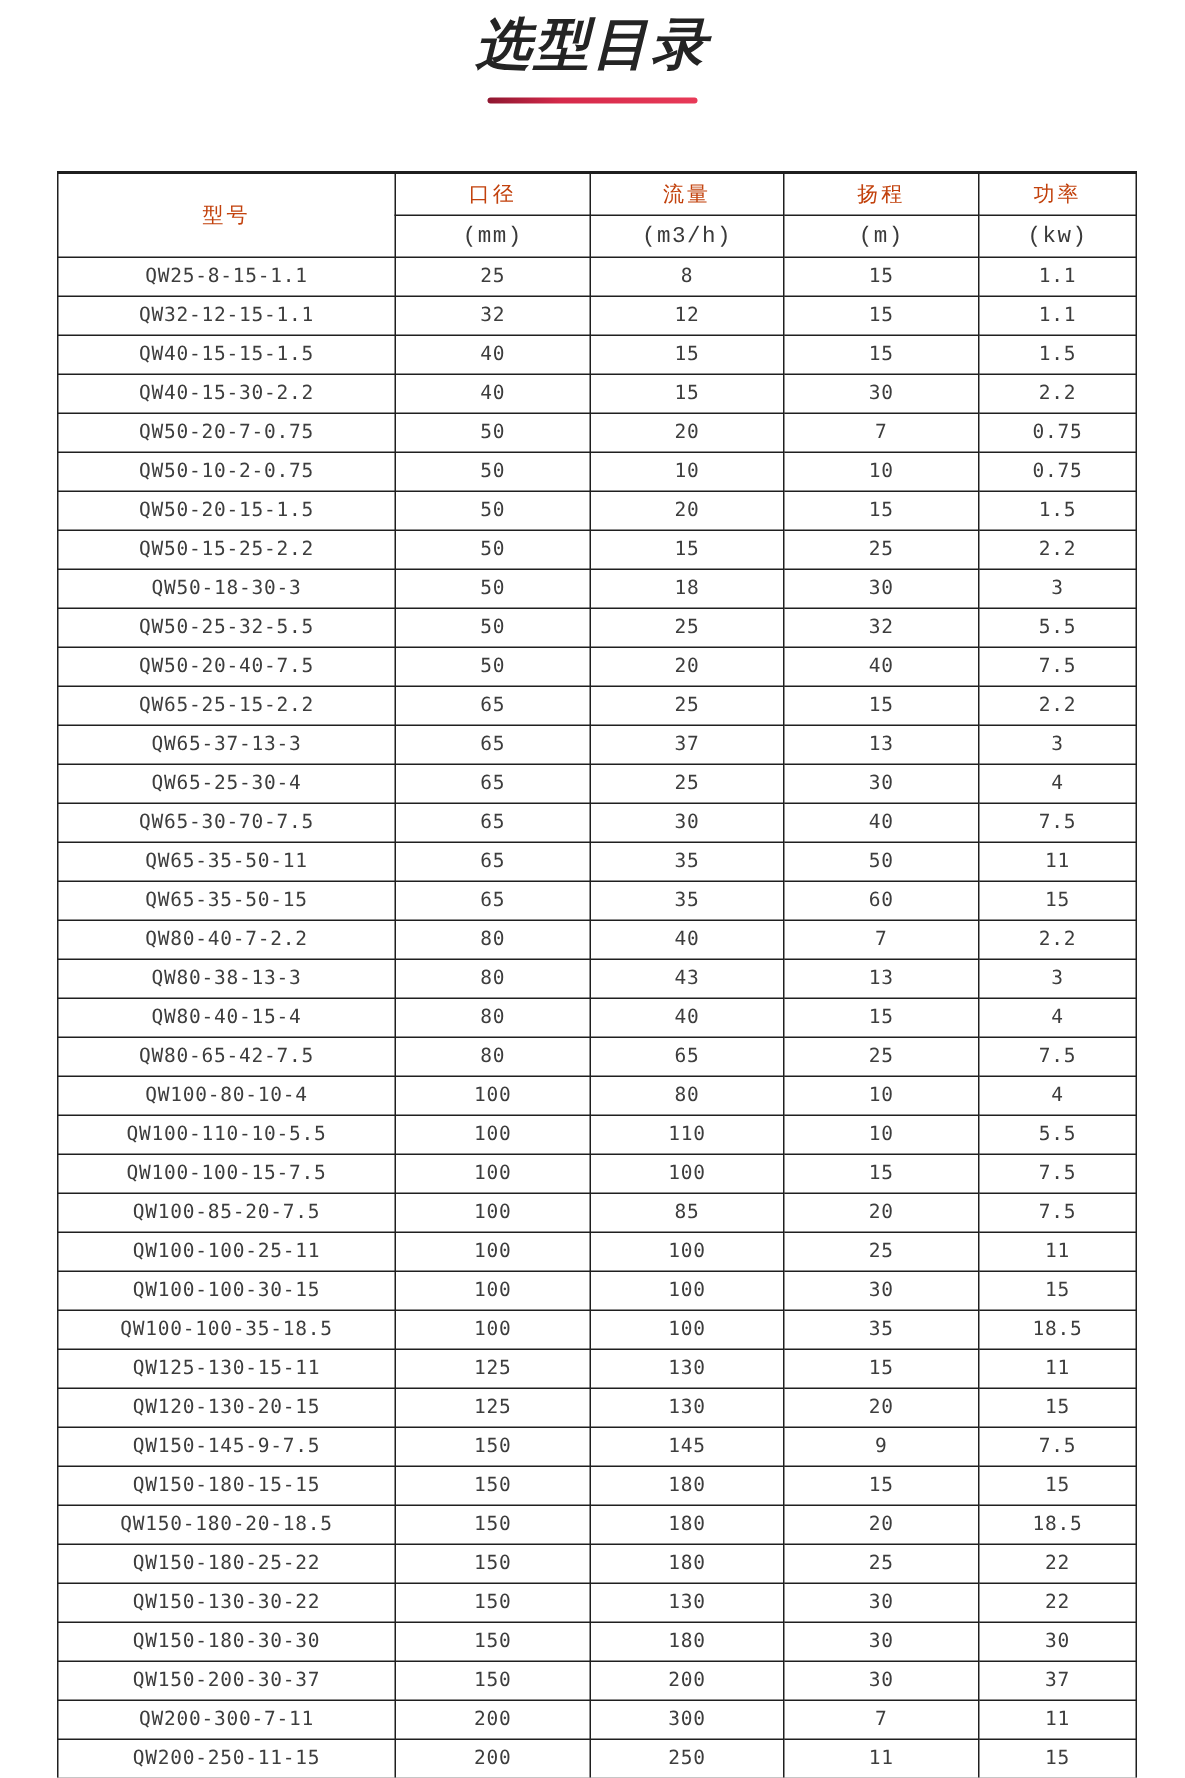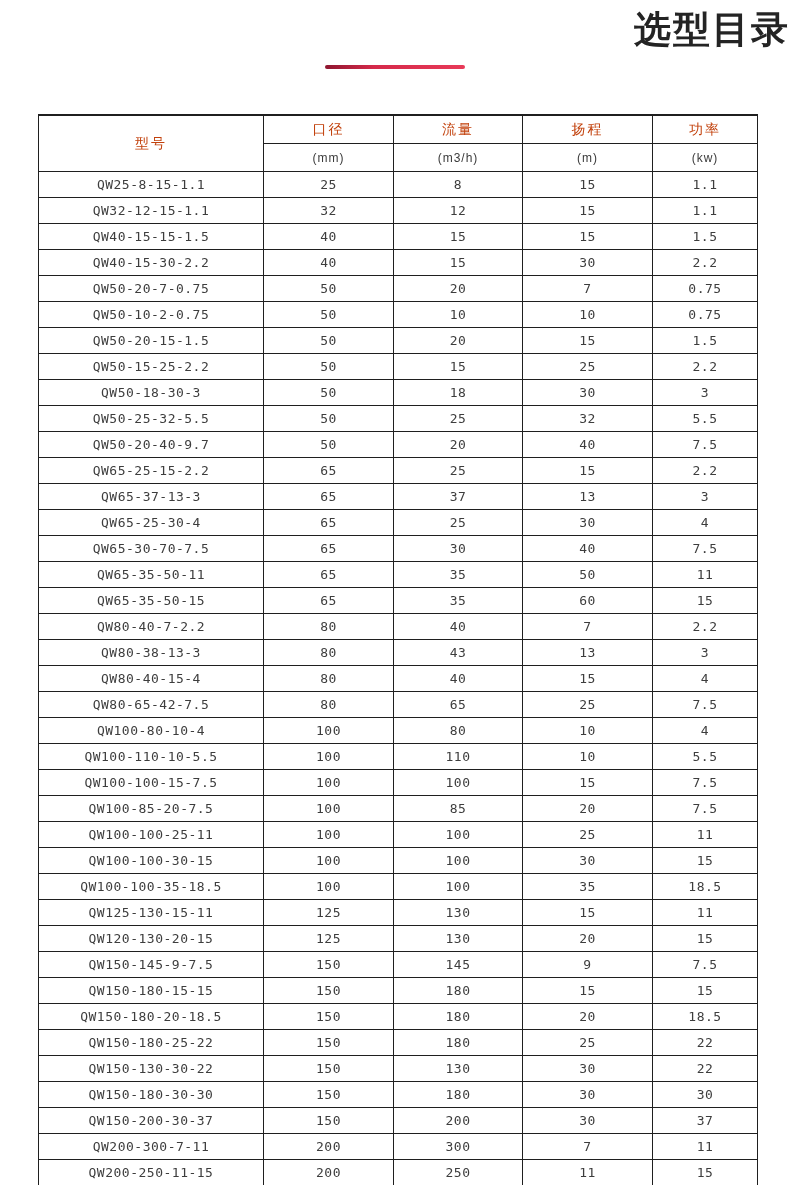--- a/index.html
+++ b/index.html
@@ -9,27 +9,28 @@
   }
   body {
     width: 790px;
     height: 1185px;
     overflow: hidden;
     font-family: "Liberation Sans", sans-serif;
     position: relative;
   }
   .page-title {
     margin: 6px 0 0 0;
-    text-align: right;
+    text-align: center;
     font-size: 37px;
     line-height: 48px;
     font-weight: bold;
     letter-spacing: 2px;
     color: #242424;
     font-family: "Liberation Sans", sans-serif;
+    font-style: italic;
   }
   .title-underline {
     width: 140px;
     height: 4px;
     margin: 11px auto 0 auto;
     border-radius: 2px;
     background: linear-gradient(90deg, #8e1730 0%, #d5294a 35%, #e83a58 100%);
   }
   table.catalog {
     margin: 45px 0 0 38px;
@@ -49,22 +50,22 @@
     white-space: nowrap;
   }
   table.catalog thead th {
     height: 27px;
     font-weight: normal;
     font-size: 14px;
     color: #c2410c;
     letter-spacing: 2px;
   }
   table.catalog thead th.unit {
-    font-family: Liberation Sans, sans-serif;
-    font-size: 12px;
+    font-family: Liberation Mono, monospace;
+    font-size: 15px;
     letter-spacing: 1px;
     color: #3a3a3a;
   }
   table.catalog tbody td {
     height: 25px;
     font-family: "DejaVu Sans Mono", monospace;
     font-size: 13px;
     letter-spacing: 0.5px;
     color: #3d3d3d;
   }
@@ -166,21 +167,21 @@
           <td data-name="power-cell">3</td>
         </tr>
         <tr data-name="table-row">
           <td data-name="model-cell">QW50-25-32-5.5</td>
           <td data-name="diameter-cell">50</td>
           <td data-name="flow-cell">25</td>
           <td data-name="head-cell">32</td>
           <td data-name="power-cell">5.5</td>
         </tr>
         <tr data-name="table-row">
-          <td data-name="model-cell">QW50-20-40-9.7</td>
+          <td data-name="model-cell">QW50-20-40-7.5</td>
           <td data-name="diameter-cell">50</td>
           <td data-name="flow-cell">20</td>
           <td data-name="head-cell">40</td>
           <td data-name="power-cell">7.5</td>
         </tr>
         <tr data-name="table-row">
           <td data-name="model-cell">QW65-25-15-2.2</td>
           <td data-name="diameter-cell">65</td>
           <td data-name="flow-cell">25</td>
           <td data-name="head-cell">15</td>

